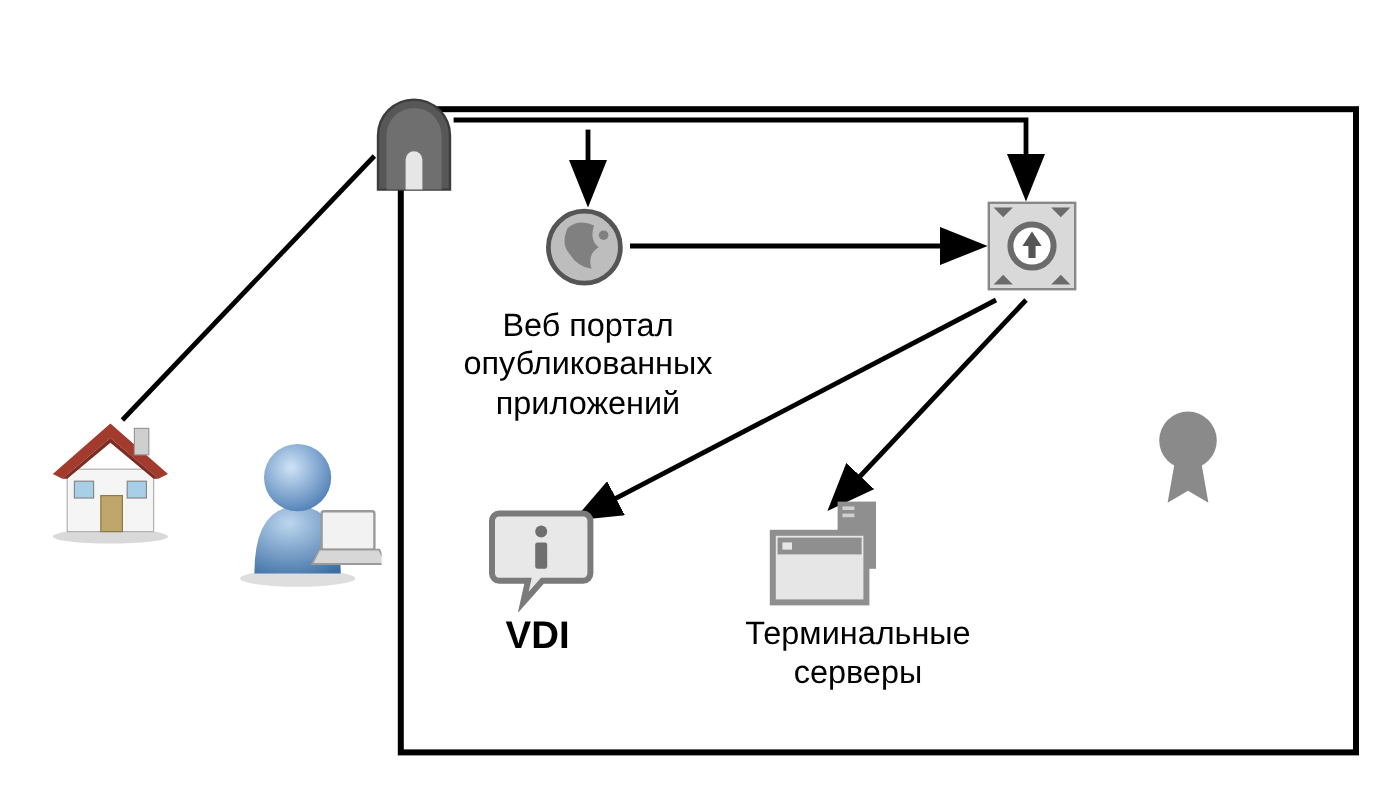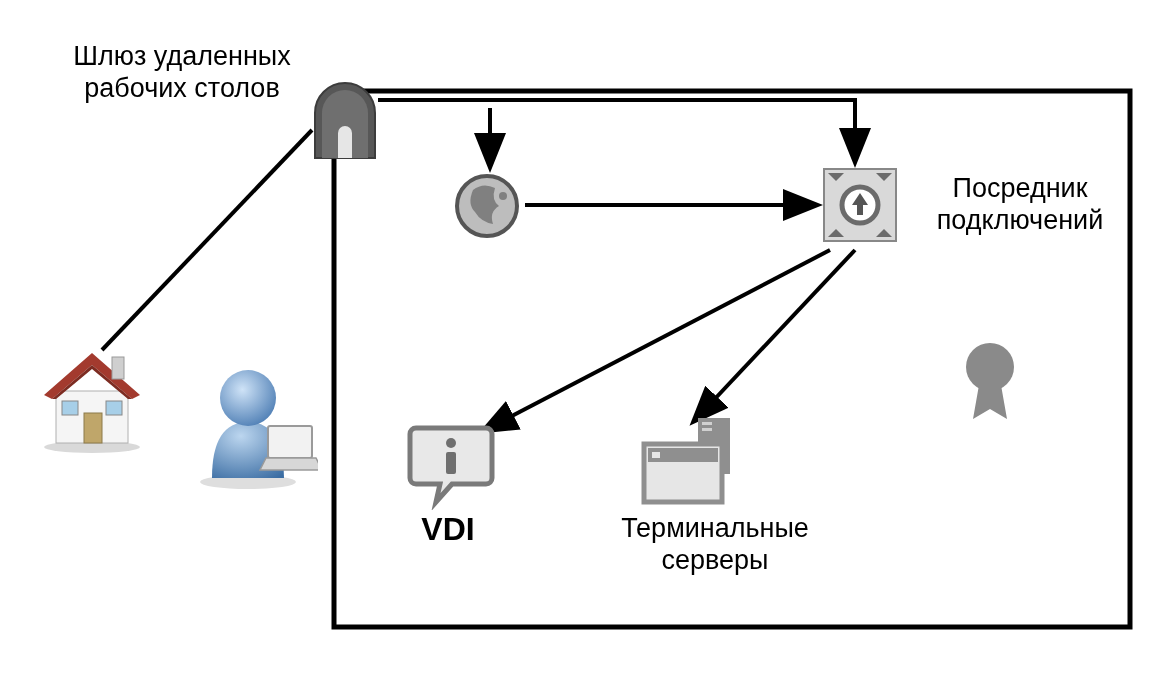--- a/index.html
+++ b/index.html
@@ -149,26 +149,25 @@
       </defs>
       <ellipse cx="50" cy="122" rx="48" ry="7" fill="#dedede"></ellipse>
       <path d="M14 118 Q14 62 50 62 Q86 62 86 118 Z" fill="url(#bodyGrad)"></path>
       <circle cx="50" cy="38" r="28" fill="url(#headGrad)"></circle>
 
       <rect x="70" y="66" width="44" height="32" rx="2" fill="#f2f2f2" stroke="#9a9a9a" stroke-width="2"></rect>
       <path d="M68 98 L118 98 L124 110 L62 110 Z" fill="#d7d7d7" stroke="#9a9a9a" stroke-width="1.5"></path>
     </svg>
   </div>
 
-  <div class="label" style="left:62px; top:40px; text-align:center; width:240px;">Шлюз удаленных
-рабочих столов</div>
 
+  <div class="label" style="left:360px; top:255px; width:260px;">Веб портал
+опубликованных
+приложений</div>
 
-  <div class="label" style="left:915px; top:172px; width:210px;">Посредник
-подключений</div>
 
   <div class="label" style="left:403px; top:510px; width:90px; font-weight:600; font-size:32px;">VDI</div>
 
   <div class="label" style="left:600px; top:512px; width:230px;">Терминальные
 серверы</div>
 
 
 </div>
 
 </body></html>

